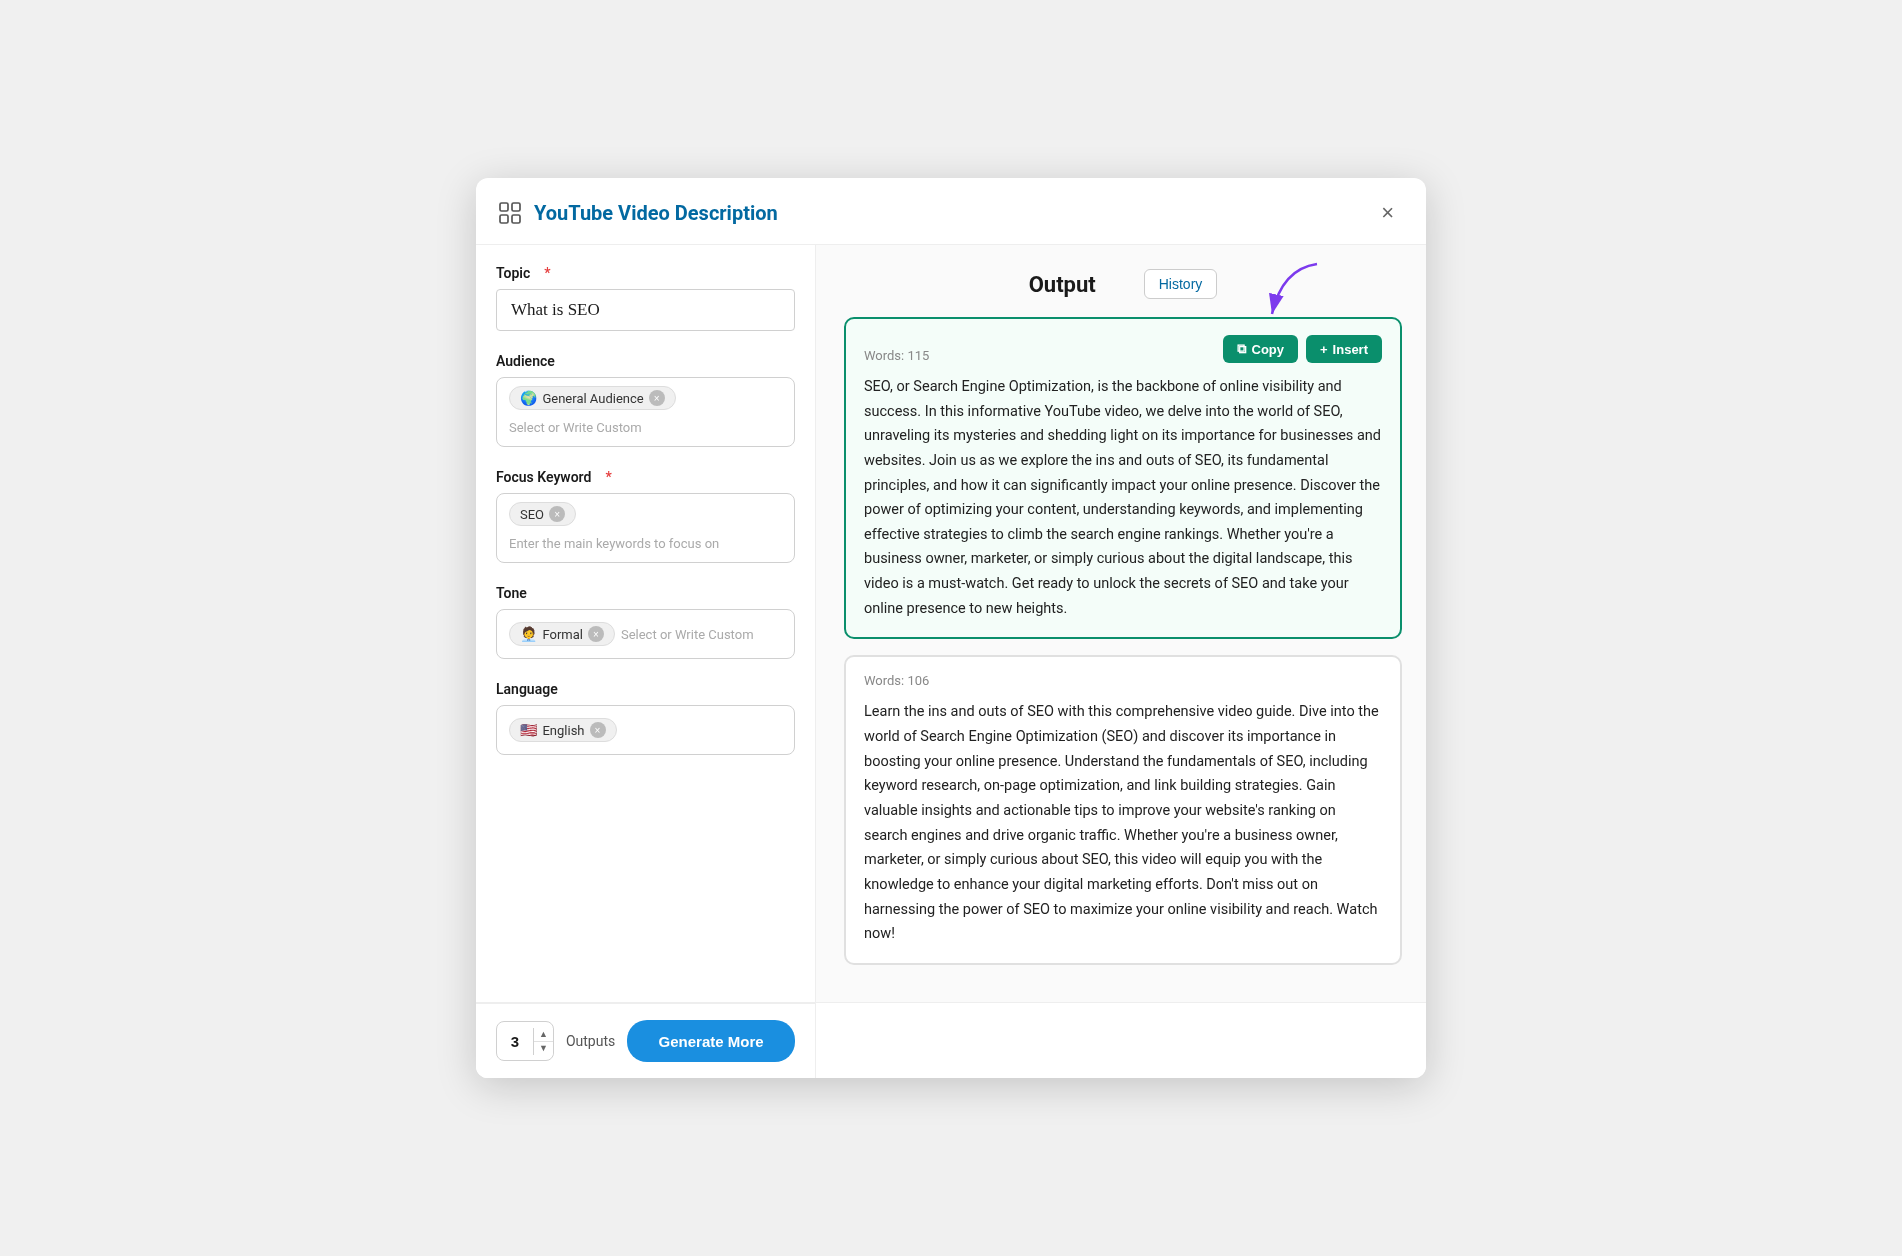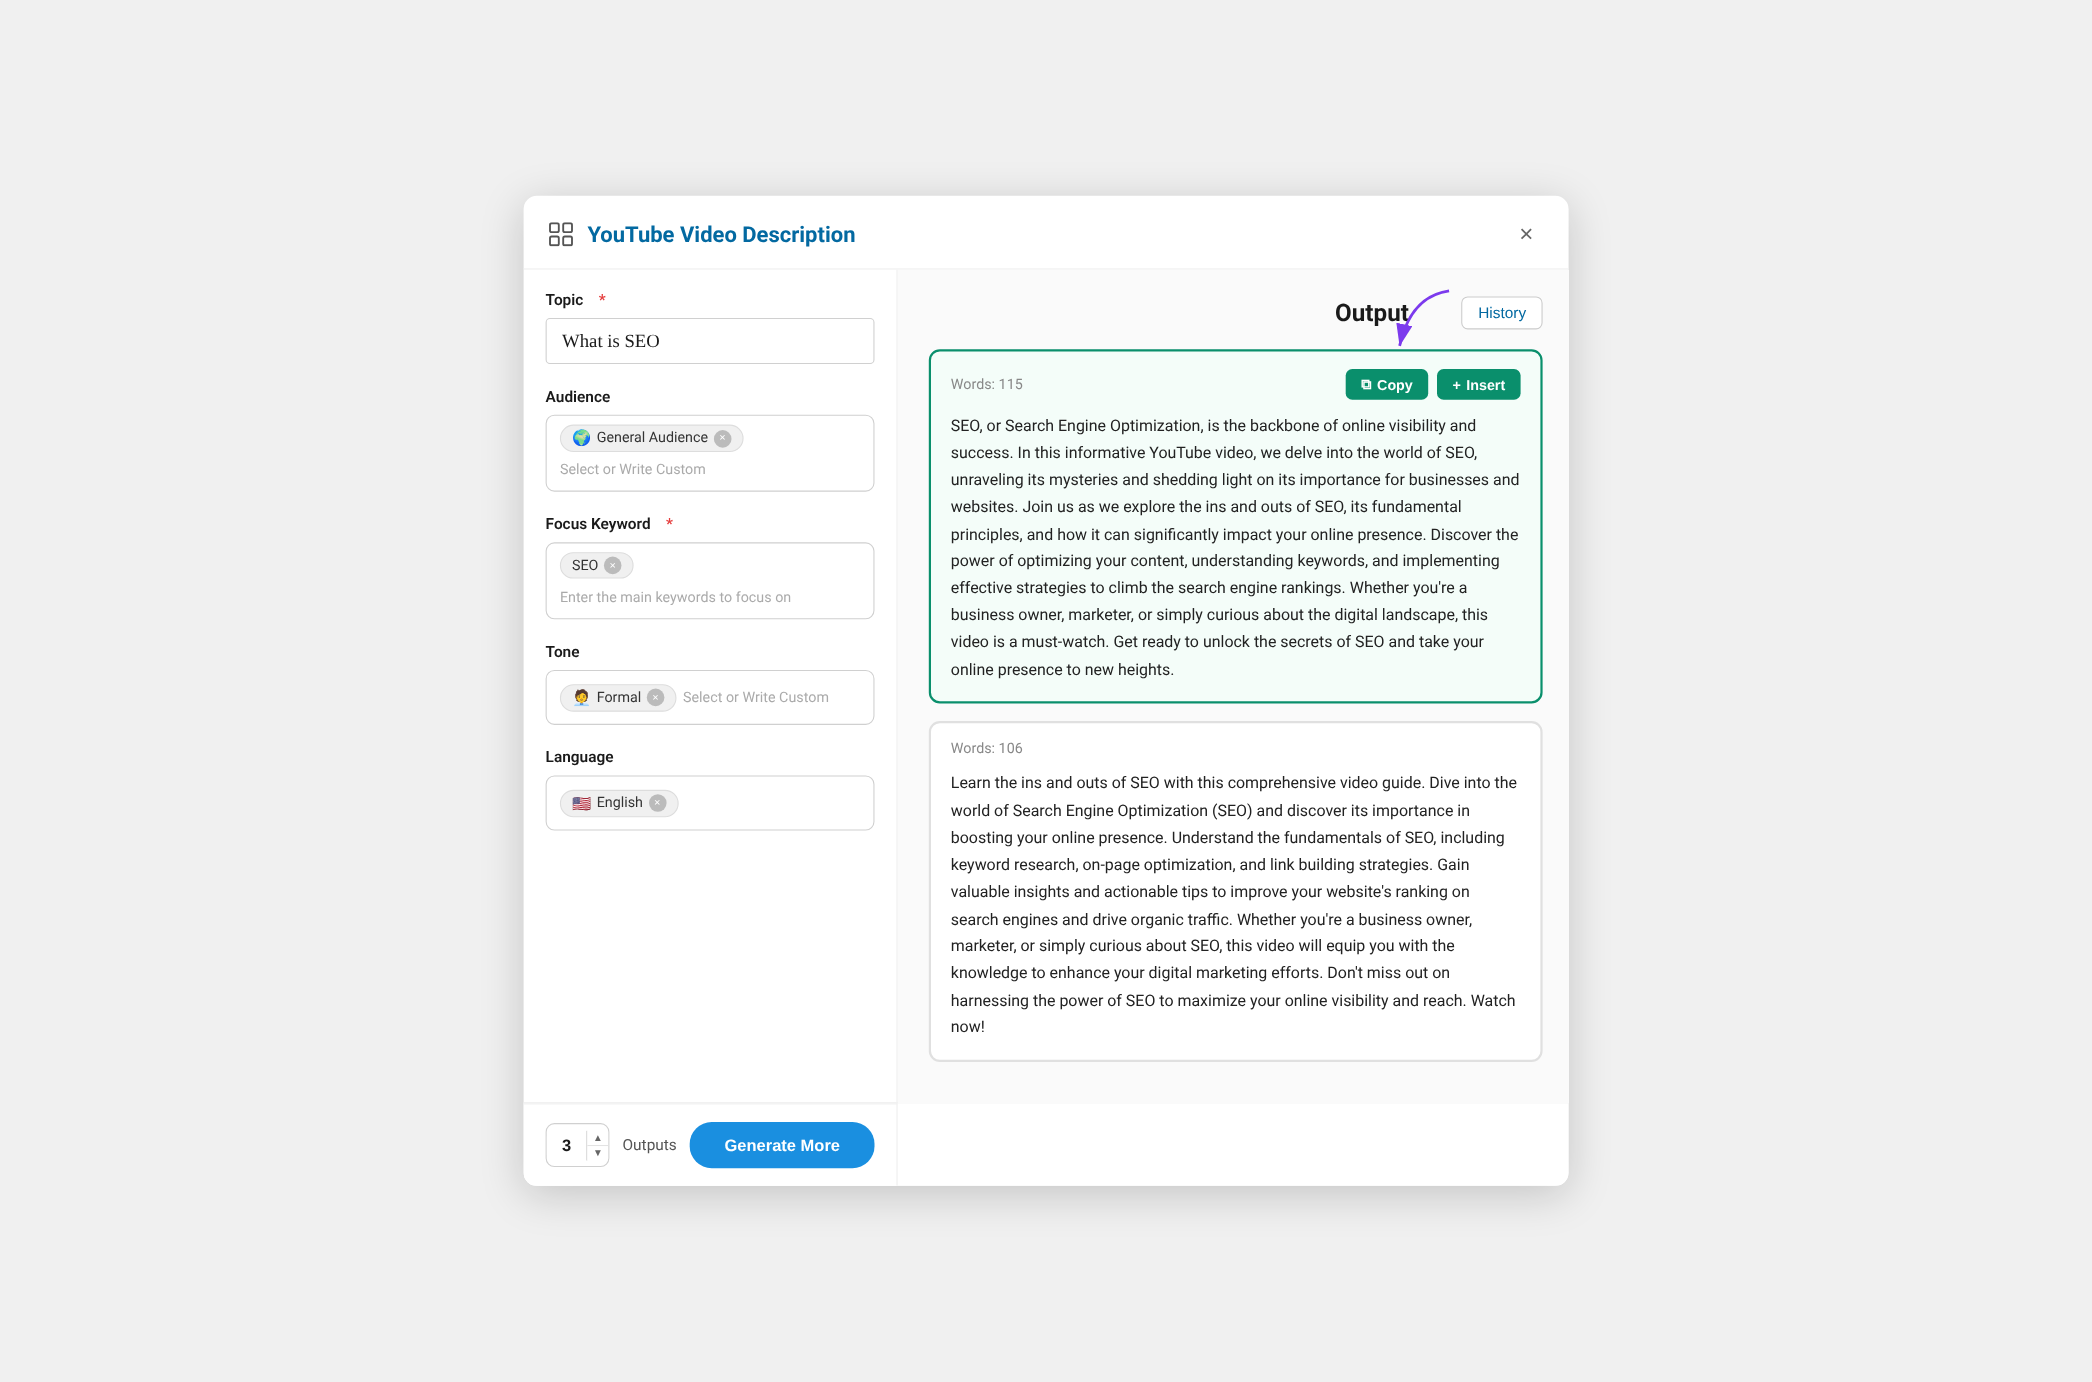--- a/index.html
+++ b/index.html
@@ -205,21 +205,21 @@
     
     .right-panel {
       flex: 1;
       overflow-y: auto;
       padding: 24px 24px 24px 28px;
       background: #fafafa;
     }
     .output-header {
       display: flex;
       align-items: center;
-      justify-content: flex-end;
+      justify-content: center;
       margin-bottom: 18px;
       gap: 48px;
     }
     .output-title {
       font-size: 22px;
       font-weight: 700;
       color: #1a1a1a;
     }
     .history-btn {
       border: 1.5px solid #ccc;
@@ -237,21 +237,21 @@
       padding: 16px 18px;
       margin-bottom: 16px;
       position: relative;
     }
     .output-card.active {
       border-color: #0a8f6c;
       background: #f4fdf9;
     }
     .card-top-row {
       display: flex;
-      align-items: center;
+      align-items: flex-end;
       justify-content: space-between;
       margin-bottom: 12px;
       gap: 20px;
     }
     .words-count {
       font-size: 13px;
       color: #888;
     }
     .card-actions {
       display: flex;

